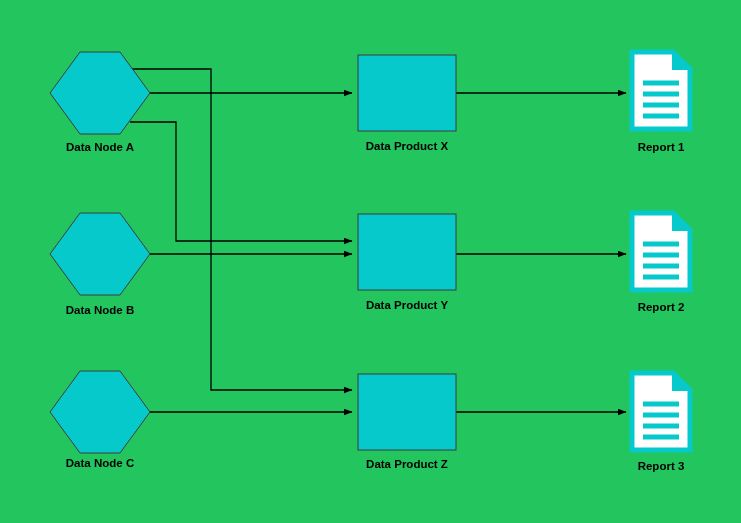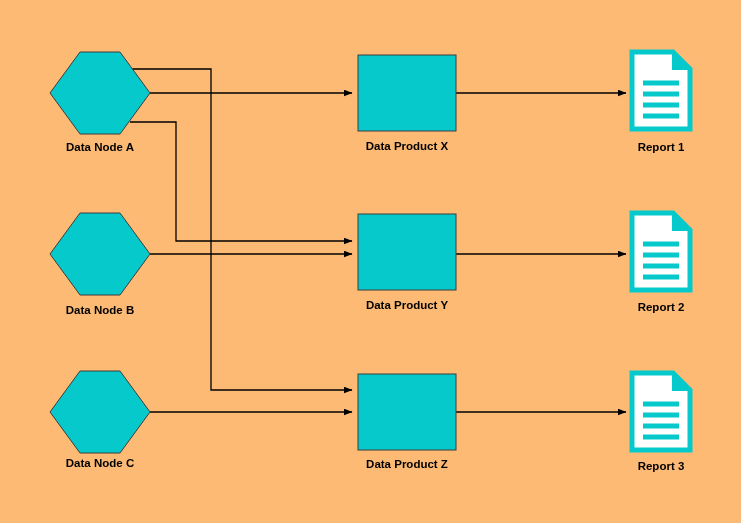--- a/index.html
+++ b/index.html
@@ -10,21 +10,21 @@
   body {
     width: 741px;
     height: 523px;
     overflow: hidden;
     font-family: "Liberation Sans", sans-serif;
   }
   #diagram-canvas {
     position: relative;
     width: 741px;
     height: 523px;
-    background: #fdba74;
+    background: #22c55e;
   }
   #diagram-svg {
     position: absolute;
     left: 0;
     top: 0;
     width: 741px;
     height: 523px;
   }
   .node-label {
     font-family: "Liberation Sans", sans-serif;

